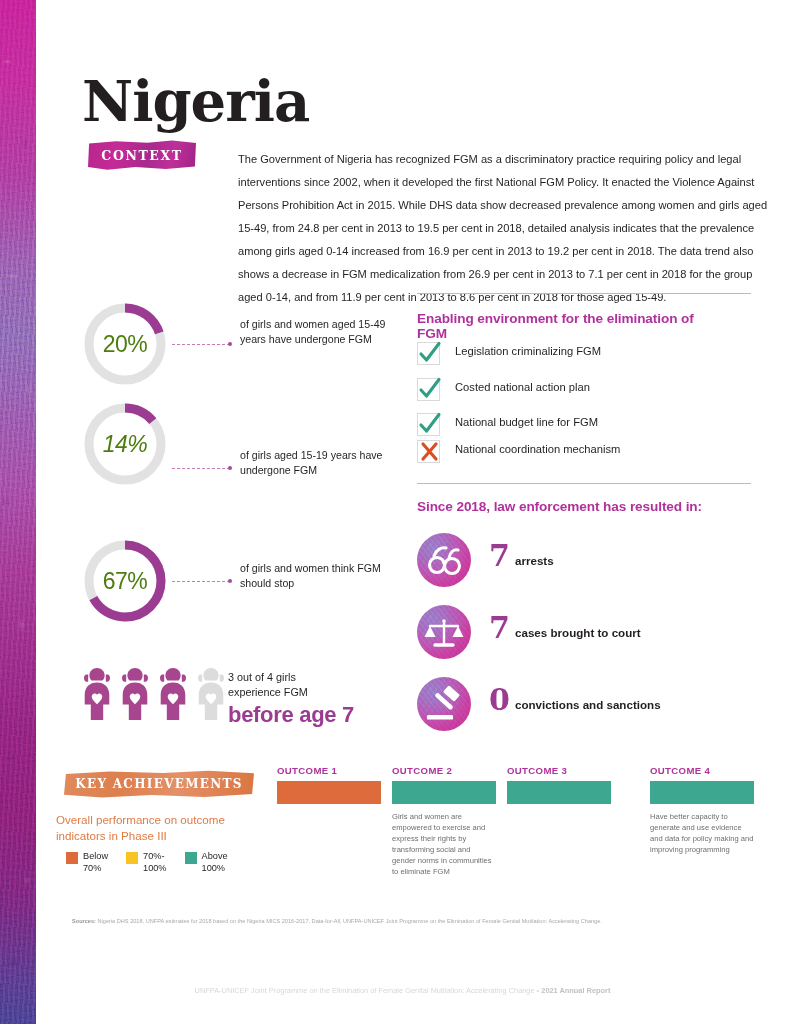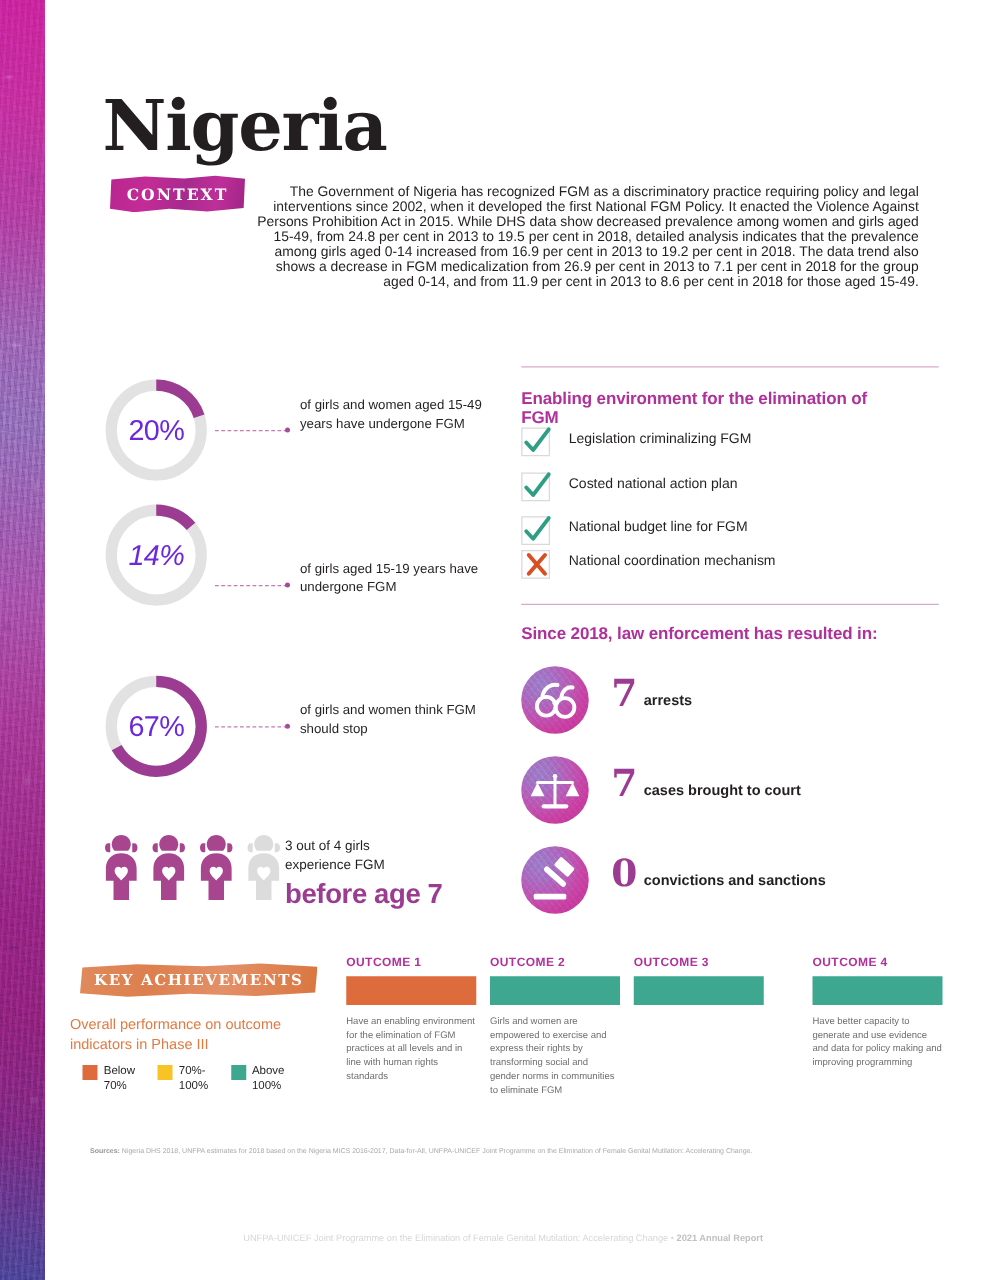--- a/index.html
+++ b/index.html
@@ -98,35 +98,35 @@
     position: absolute; top: -7px; left: 26px;
     width: 30px; height: 8px;
     background: linear-gradient(90deg, #c42b96, #a72a8e);
     clip-path: polygon(0 60%, 22% 10%, 45% 70%, 70% 5%, 100% 55%, 88% 100%, 10% 100%);
     opacity: .85;
   }
 
   
   #context-text {
     position: absolute;
-    left: 204px; top: 137px;
+    left: 238px; top: 137px;
     width: 531px;
     font-size: 11.1px;
-    line-height: 12px;
+    line-height: 23px;
     color: #231f20;
-    text-align: right;
+    text-align: left;
   }
   .donut-wrap { position: absolute; left: 82px; width: 86px; height: 86px; }
   .donut-wrap svg { display: block; }
   .donut-label {
     position: absolute;
     left: 0; top: 0; width: 86px; height: 86px;
     display: flex; align-items: center; justify-content: center;
     font-size: 23px;
-    color: #6d28d9;
+    color: #4d7c0f;
     letter-spacing: -.5px;
     text-align: right;
   }
   .donut-dash {
     position: absolute;
     height: 1px;
     border-top: 1px dashed #c77ab4;
   }
   .donut-dot {
     position: absolute;
@@ -466,21 +466,20 @@
       <div class="lg-txt">
         <div>Above</div>
         <div>100%</div>
       </div>
     </div>
   </div>
 
   <div class="oc-col" style="left:277px;">
     <div class="oc-title">OUTCOME 1</div>
     <div class="oc-bar" style="background:#dd6b3c;"></div>
-    <div class="oc-body">Have an enabling environment for the elimination of FGM practices at all levels and in line with human rights standards</div>
   </div>
   <div class="oc-col" style="left:392px;">
     <div class="oc-title">OUTCOME 2</div>
     <div class="oc-bar" style="background:#3da88f;"></div>
     <div class="oc-body">Girls and women are empowered to exercise and express their rights by transforming social and gender norms in communities to eliminate FGM</div>
   </div>
   <div class="oc-col" style="left:507px;">
     <div class="oc-title">OUTCOME 3</div>
     <div class="oc-bar" style="background:#3da88f;"></div>
   </div>

